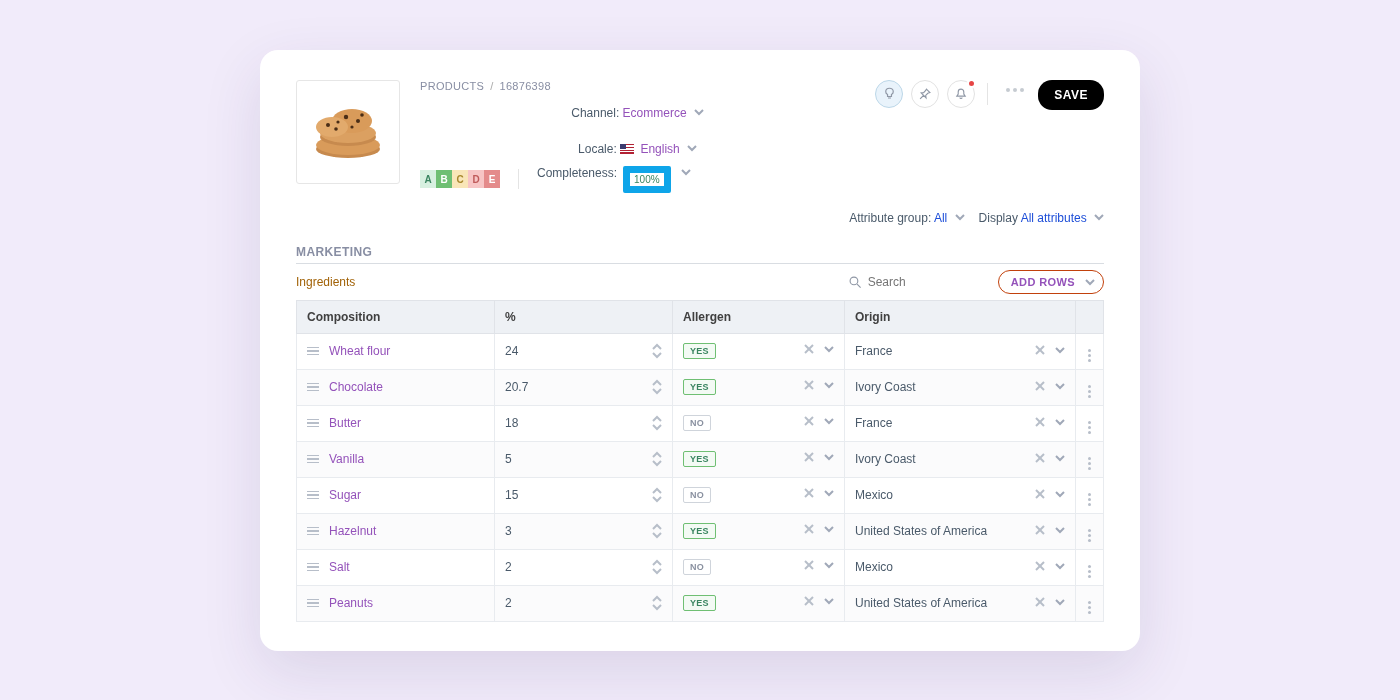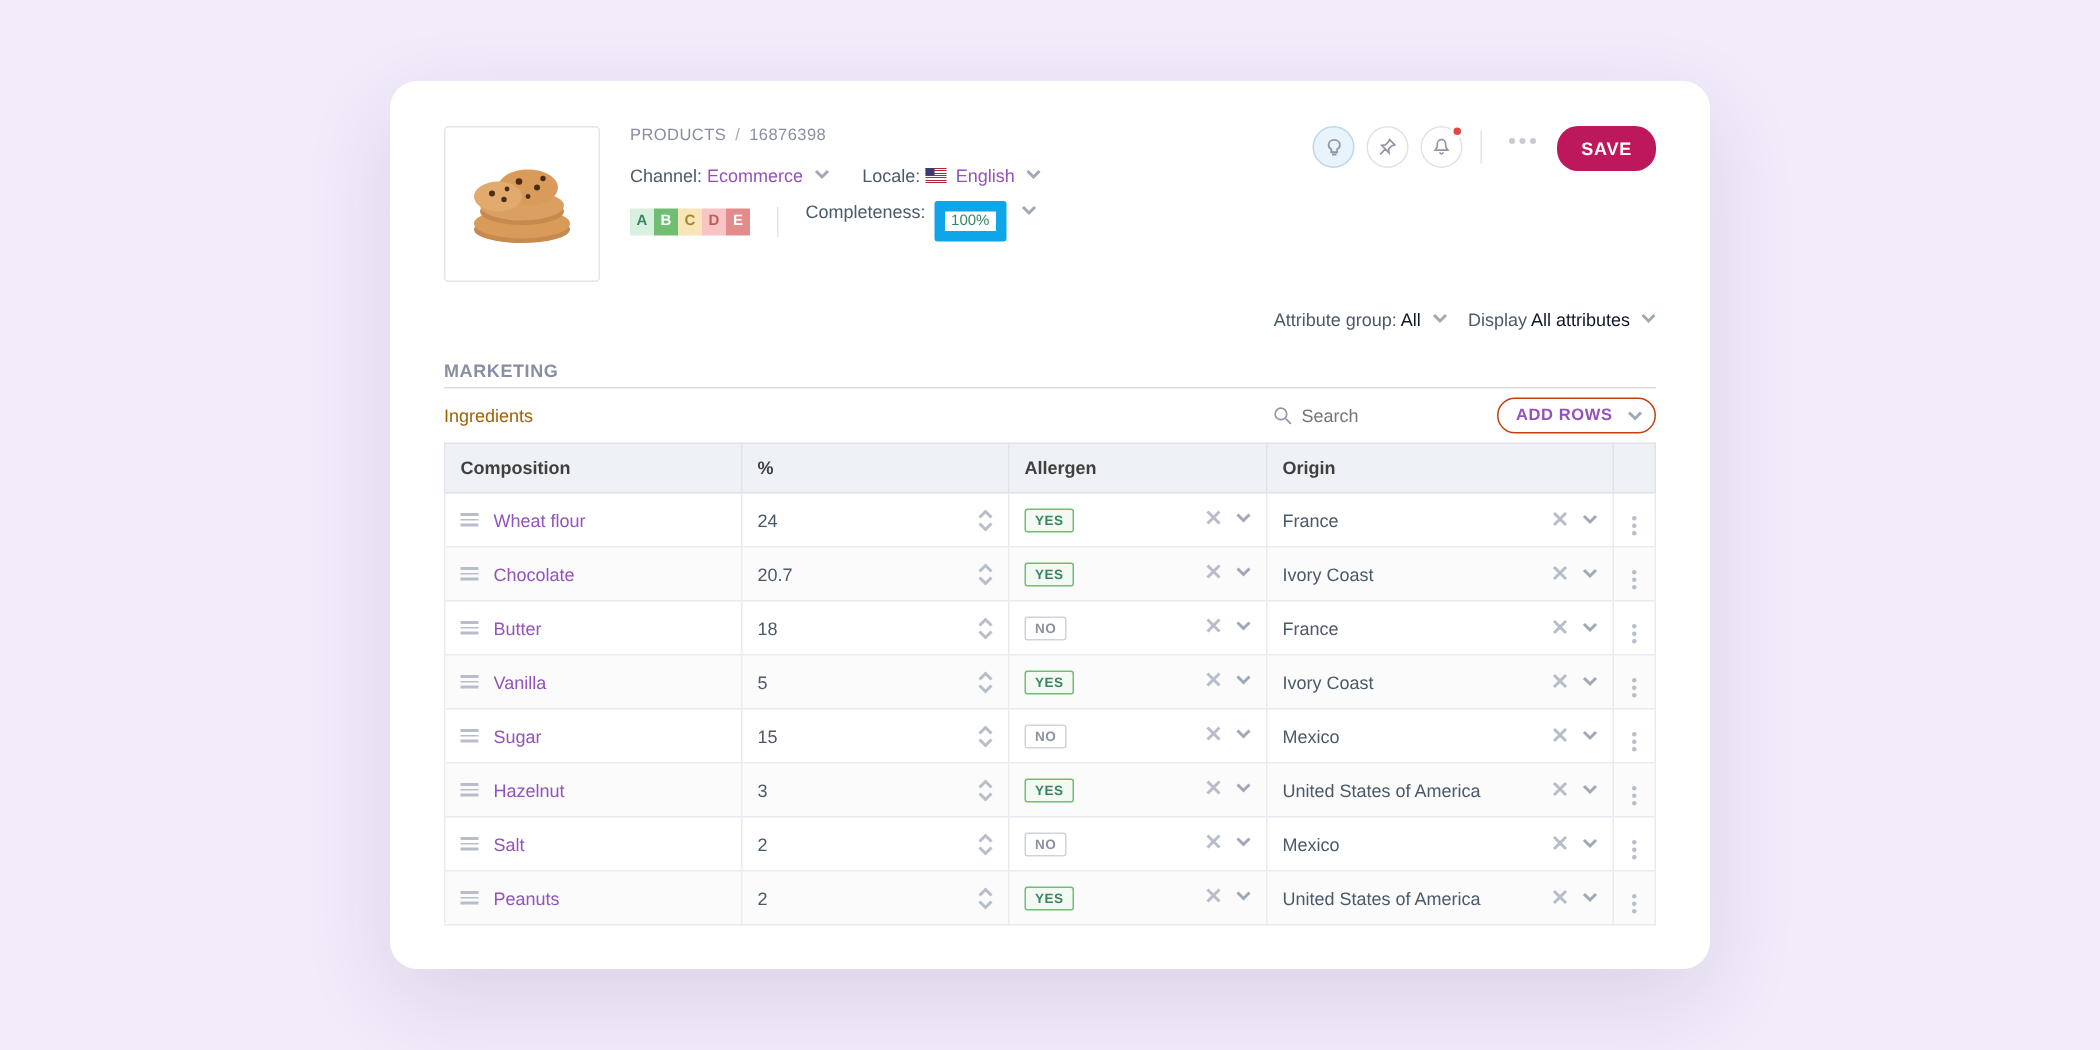--- a/index.html
+++ b/index.html
@@ -27,21 +27,21 @@
     width: 104px; height: 104px;
     border: 1px solid #e6e6e6; border-radius: 3px;
     display: flex; align-items: center; justify-content: center;
     background: #fff;
   }
   .thumb svg { width: 88px; height: 70px; }
   .header-main { flex: 1; min-width: 0; }
   .breadcrumb { font-size: 11px; color: #888ea3; letter-spacing: .3px; display:flex; gap:6px; align-items:center;}
   .bc-sep { color: #aaa; }
   .title { font-size: 22px; color: #9452ba; font-weight: 400; margin-top: 6px; }
-  .meta-row { margin-top: 14px; font-size: 12px; color: #4a5a6a; display:flex; align-items:center; gap:22px;}
+  .meta-row { margin-top: 14px; font-size: 12px; color: #4a5a6a; display:flex; align-items:center; gap:22px;flex-direction:column;}
   .meta-label { color: #4a5a6a; }
   .meta-value { color: #9452ba; }
   .chev-down-sm { display:inline-block; margin-left:4px; }
   .chev-down-sm svg, .chev-down svg { width:10px; height:10px; stroke:#a0a8b8; fill:none; stroke-width:2;}
   .flag {
     display:inline-block; width:14px;height:10px; vertical-align:-1px;margin-right:3px;
     background: linear-gradient(to bottom, #b22234 0 8%, #fff 8% 15%, #b22234 15% 23%, #fff 23% 31%, #b22234 31% 38%, #fff 38% 46%, #b22234 46% 54%, #fff 54% 62%, #b22234 62% 69%, #fff 69% 77%, #b22234 77% 85%, #fff 85% 92%, #b22234 92% 100%);
     position:relative;
   }
   .flag::before{content:"";position:absolute;left:0;top:0;width:6px;height:5px;background:#3c3b6e;}
@@ -55,23 +55,23 @@
   .gdivider{width:1px;height:20px;background:#e4e4e4;}
   .completeness{font-size:12px;color:#4a5a6a;display:flex;gap:6px;}
   .pct-badge{border:7px solid #0ea5e9;color:#3a8560;font-size:10px;padding:1px 4px;border-radius:2px;}
   .header-actions{display:flex;align-items:flex-start;gap:8px;}
   .round-icon{width:28px;height:28px;border:1px solid #e2e2e2;border-radius:50%;display:flex;align-items:center;justify-content:center;position:relative;}
   .round-icon.ai{border-color:#bcd7e8;background:#e9f3fb;}
   .round-icon .dot{position:absolute;top:-2px;right:-2px;width:9px;height:9px;border-radius:50%;background:#e64545;border:2px solid #fff;}
   .vdiv{width:1px;height:22px;background:#e4e4e4;margin:3px 4px 0 4px;}
   .dots3{display:flex;gap:3px;padding:8px 6px;}
   .dots3 span{width:4px;height:4px;border-radius:50%;background:#c6cbd1;}
-  .save-btn{background:#be185d;border:none;color:#fff;font-size:12px;font-weight:700;letter-spacing:.5px;padding:8px 16px;border-radius:14px;cursor:pointer;}
+  .save-btn{background:#000000;border:none;color:#fff;font-size:12px;font-weight:700;letter-spacing:.5px;padding:8px 16px;border-radius:14px;cursor:pointer;}
   .filters-row{display:flex;justify-content:flex-end;gap:14px;margin-top:18px;font-size:12px;color:#4a5a6a;}
-  .filters-row .link{color:#0f172a;}
+  .filters-row .link{color:#1d4ed8;}
   .section-title{font-size:12px;font-weight:600;letter-spacing:.4px;color:#888ea3;margin-top:20px;}
   .divider{height:1px;background:#d9dde2;margin-top:4px;}
   .ingredients-bar{display:flex;align-items:center;margin-top:6px;gap:10px;padding-bottom:4px;}
   .ingredients-label{font-size:12px;color:#a16207;flex:0 0 auto;}
   .ingredients-bar .spacer{flex:1;}
   .search-wrap{display:flex;align-items:center;gap:6px;color:#aeb5c0;font-size:12px;flex:0 0 140px;}
   .search-wrap input{border:none;outline:none;font-size:12px;color:#4a5a6a;width:100px;}
   .add-rows{border:1px solid #c2410c;color:#9452ba;background:#fff;font-size:11px;font-weight:600;letter-spacing:.4px;padding:5px 28px 5px 12px;border-radius:14px;position:relative;cursor:pointer;}
   .add-rows .chev{position:absolute;right:8px;top:6px;}
   table{width:100%;border-collapse:collapse;margin-top:2px;font-size:12px;}

